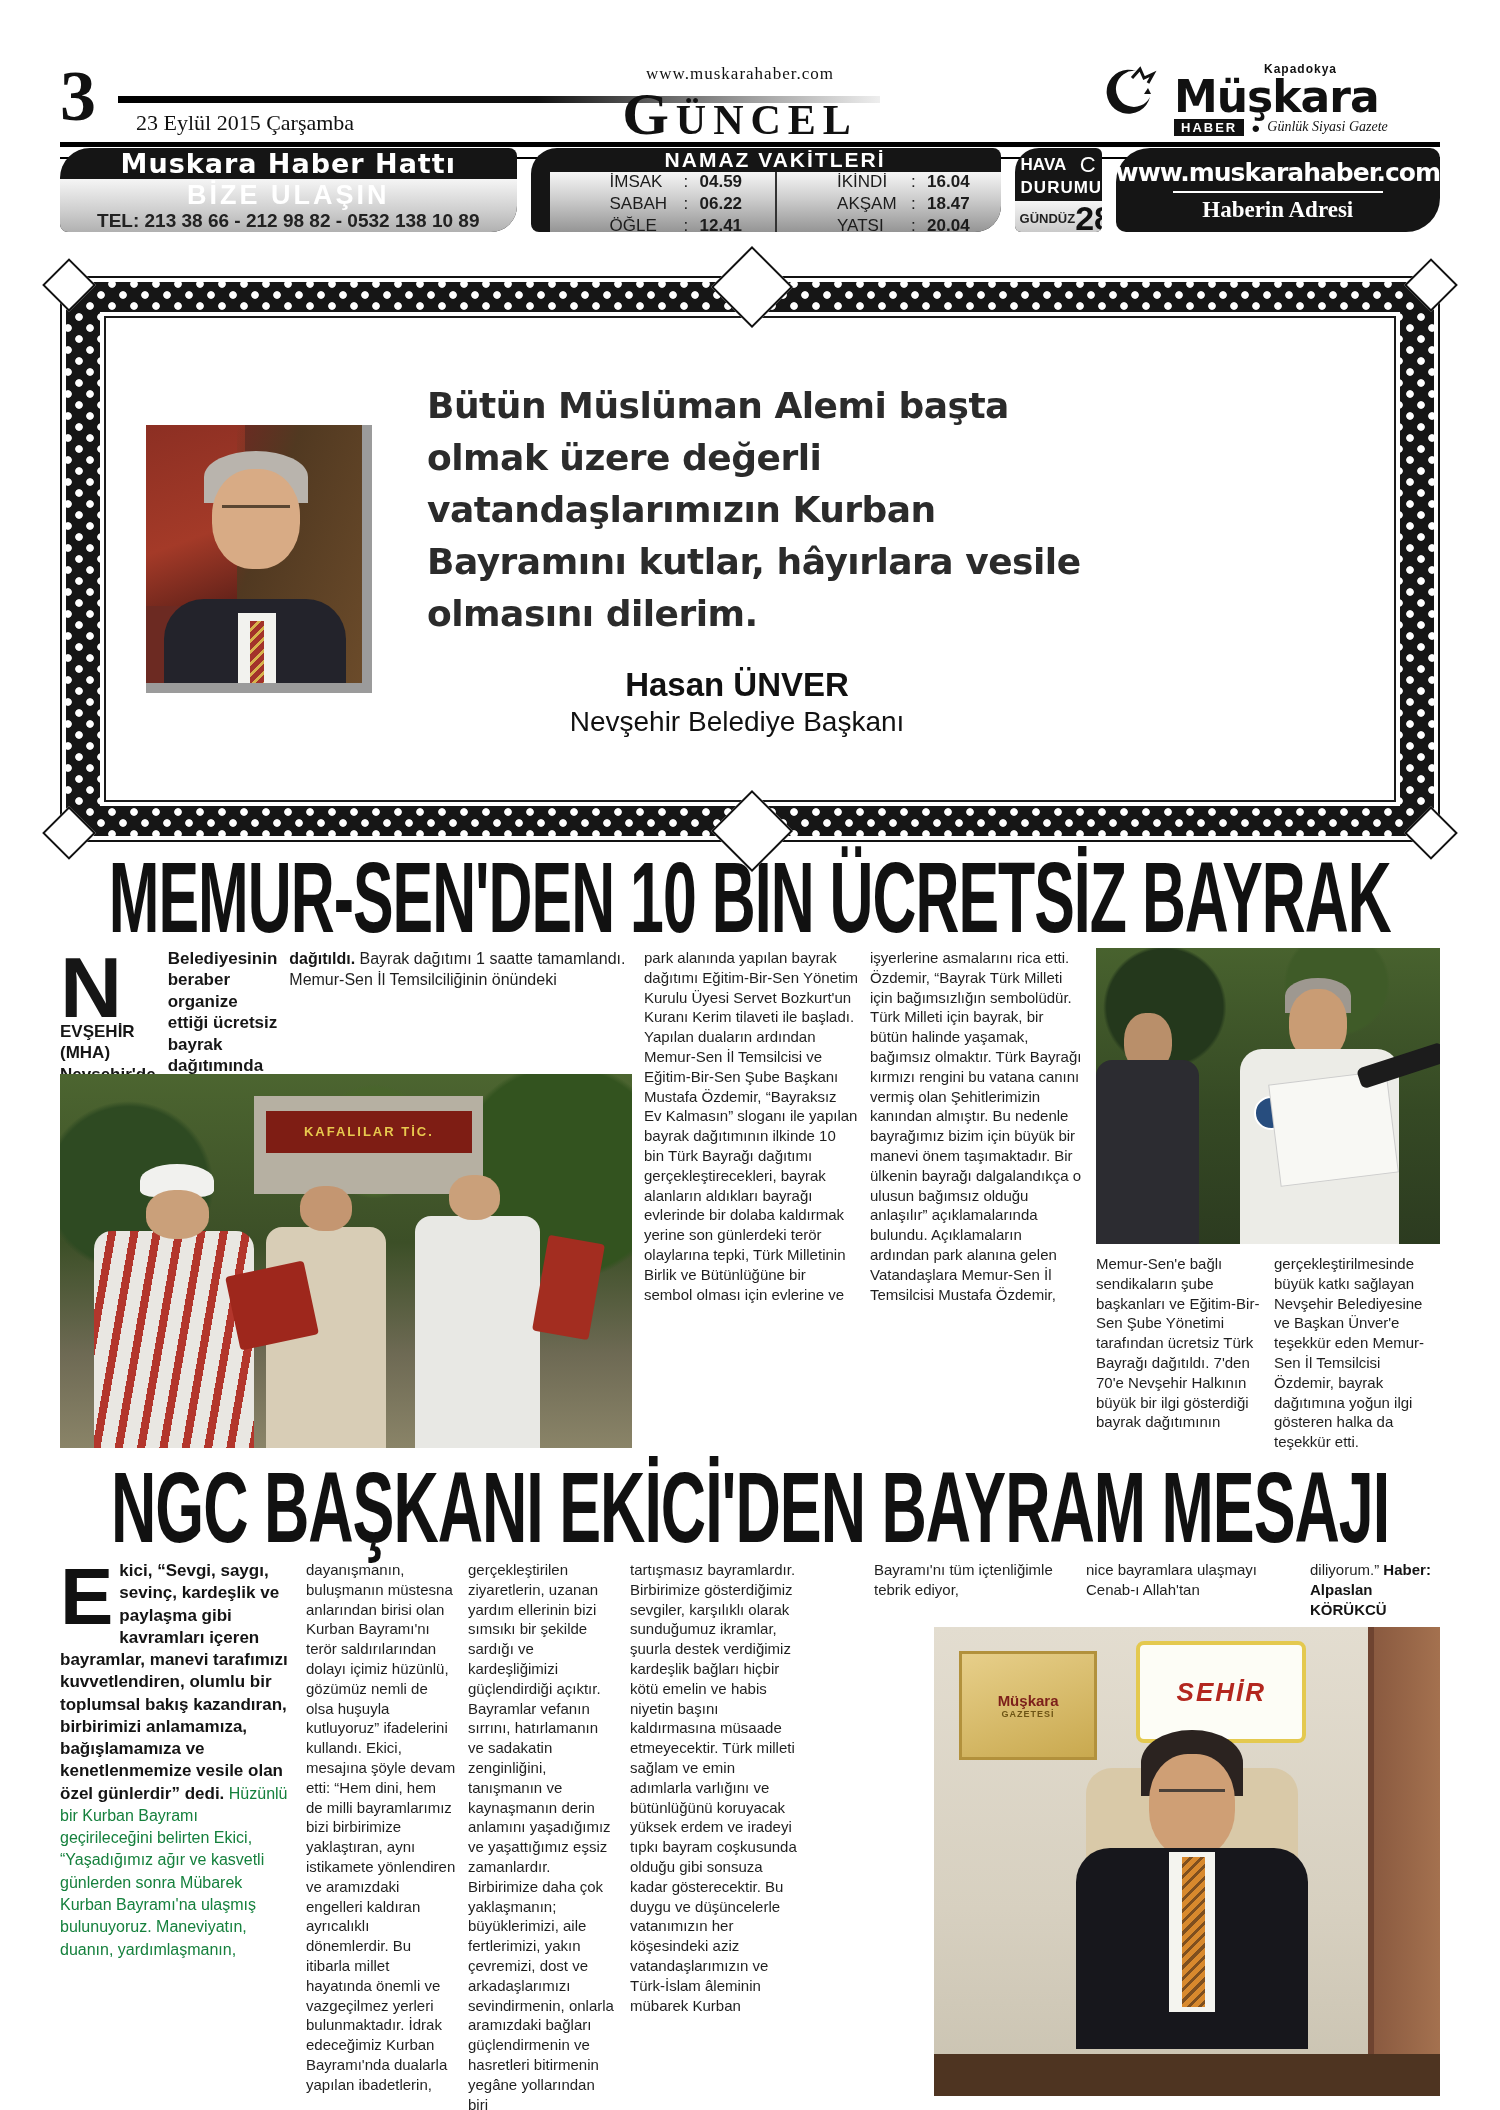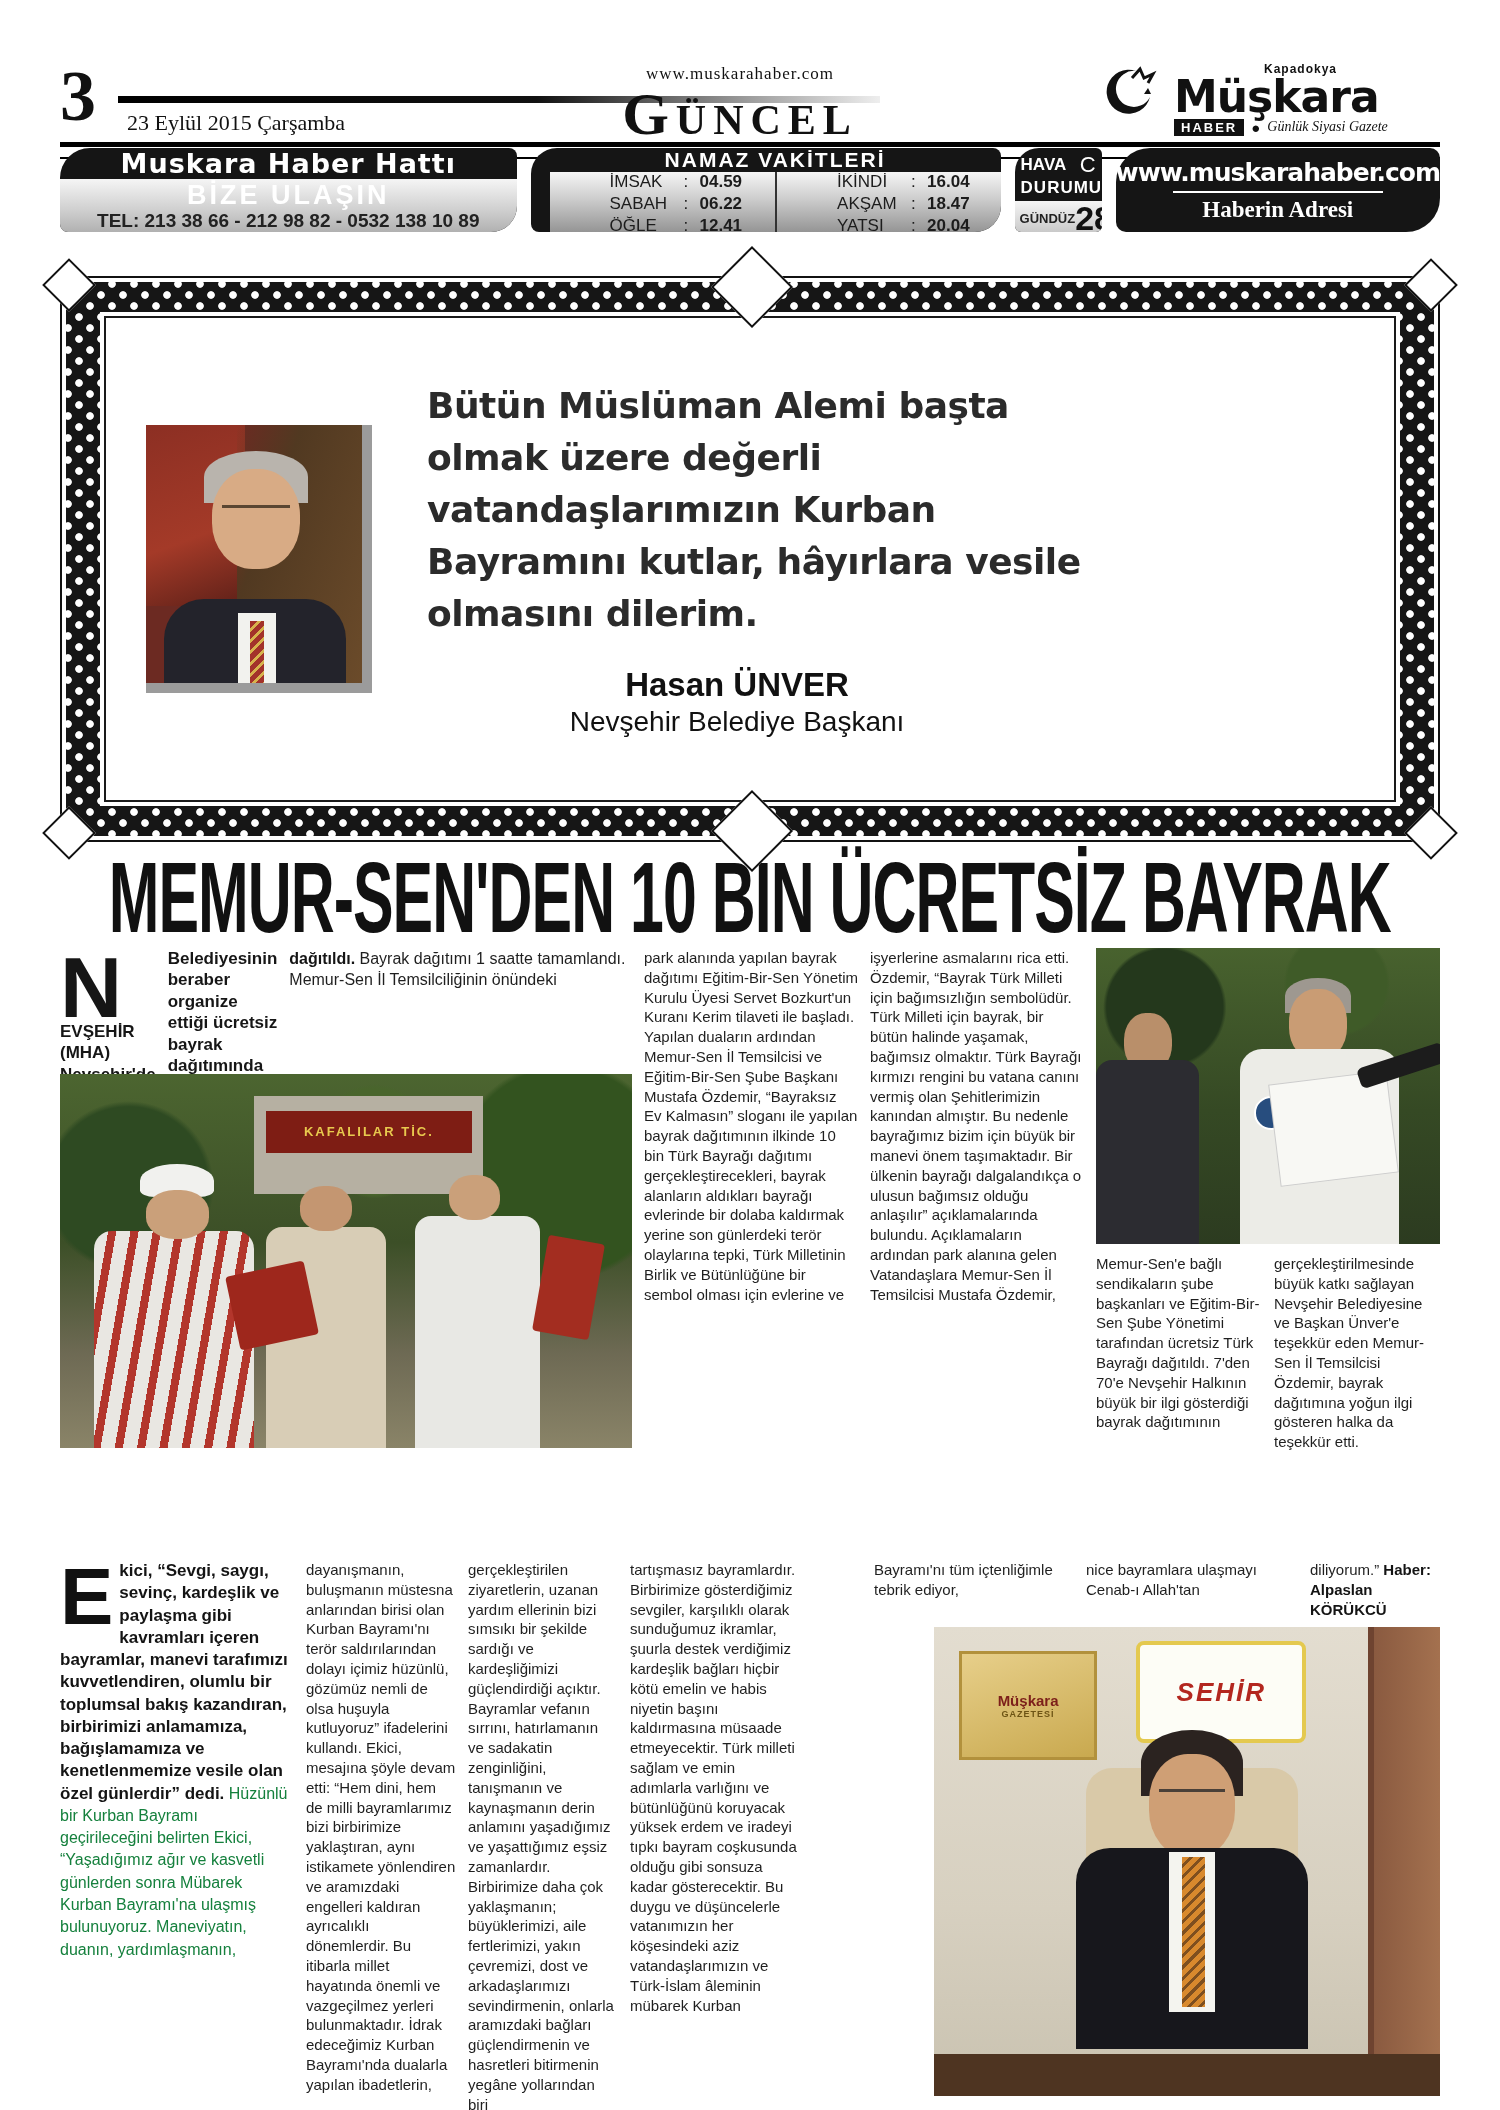--- a/index.html
+++ b/index.html
@@ -5,21 +5,21 @@
   html,body{margin:0;padding:0;background:#e8e8e8;}
   .page{position:relative;width:1500px;height:2110px;background:#fff;margin:0 auto;
         font-family:"Liberation Sans",sans-serif;color:#111;overflow:hidden;}
   .inner{position:absolute;left:60px;right:60px;}
 
   
   .masthead{top:78px;height:62px;}
   .pageno{position:absolute;left:0;top:-18px;font-family:"Liberation Serif",serif;font-weight:bold;font-size:72px;line-height:1;}
   .grad-rule{position:absolute;left:58px;right:560px;top:18px;height:7px;
              background:linear-gradient(to right,#000 0%,#111 55%,#999 82%,#eee 100%);}
-  .mh-date{position:absolute;left:67px;top:32px;font-family:"Liberation Serif",serif;font-size:22px;}
+  .mh-date{position:absolute;left:76px;top:32px;font-family:"Liberation Serif",serif;font-size:22px;}
   .section-wrap{position:absolute;left:470px;width:420px;top:-14px;text-align:center;}
   .section-url{font-family:"Liberation Serif",serif;font-size:17px;letter-spacing:1px;}
   .section{font-family:"Liberation Serif",serif;font-weight:bold;font-size:42px;letter-spacing:7px;line-height:1;}
   .section::first-letter{font-size:60px;}
   .logo{position:absolute;right:0;top:-16px;width:330px;height:76px;}
   .logo-icon{position:absolute;left:-4px;top:2px;}
   .logo-main{position:absolute;left:64px;top:0;}
   .logo-region{display:block;font-size:12px;font-weight:bold;margin-left:90px;letter-spacing:1px;}
   .logo-name{display:block;font-size:44px;font-weight:900;letter-spacing:-1px;line-height:0.95;font-family:"DejaVu Sans",sans-serif;}
   .logo-sub{display:flex;align-items:center;gap:7px;margin-top:1px;}
@@ -369,20 +369,23 @@
         <div class="p2-paper"></div>
         <div class="p2-mic"></div>
       </div>
       <div class="a1-rcols">
         <div class="a-col">Memur-Sen'e bağlı sendikaların şube başkanları ve Eğitim-Bir-Sen Şube Yönetimi tarafından ücretsiz Türk Bayrağı dağıtıldı. 7'den 70'e Nevşehir Halkının büyük bir ilgi gösterdiği bayrak dağıtımının</div>
         <div class="a-col">gerçekleştirilmesinde büyük katkı sağlayan Nevşehir Belediyesine ve Başkan Ünver'e teşekkür eden Memur-Sen İl Temsilcisi Özdemir, bayrak dağıtımına yoğun ilgi gösteren halka da teşekkür etti.</div>
       </div>
     </div>
   </div>
 
+  <div class="inner h1wrap hl2">
+    <span class="h1txt" style="transform:scale(0.98,1.55);">NGC BAŞKANI EKİCİ'DEN BAYRAM MESAJI</span>
+  </div>
 
   <div class="inner art2">
     <div class="a2-col1">
       <span class="dropcap" style="font-size:80px;">E</span><b>kici, “Sevgi, saygı, sevinç, kardeşlik ve paylaşma gibi kavramları içeren bayramlar, manevi tarafımızı kuvvetlendiren, olumlu bir toplumsal bakış kazandıran, birbirimizi anlamamıza, bağışlamamıza ve kenetlenmemize vesile olan özel günlerdir” dedi.</b><span class="rest"> Hüzünlü bir Kurban Bayramı geçirileceğini belirten Ekici, “Yaşadığımız ağır ve kasvetli günlerden sonra Mübarek Kurban Bayramı'na ulaşmış bulunuyoruz. Maneviyatın, duanın, yardımlaşmanın,</span>
     </div>
     <div class="a-col a2-col2">dayanışmanın, buluşmanın müstesna anlarından birisi olan Kurban Bayramı'nı terör saldırılarından dolayı içimiz hüzünlü, gözümüz nemli de olsa huşuyla kutluyoruz” ifadelerini kullandı. Ekici, mesajına şöyle devam etti: “Hem dini, hem de milli bayramlarımız bizi birbirimize yaklaştıran, aynı istikamete yönlendiren ve aramızdaki engelleri kaldıran ayrıcalıklı dönemlerdir. Bu itibarla millet hayatında önemli ve vazgeçilmez yerleri bulunmaktadır. İdrak edeceğimiz Kurban Bayramı'nda dualarla yapılan ibadetlerin,</div>
     <div class="a-col a2-col3">gerçekleştirilen ziyaretlerin, uzanan yardım ellerinin bizi sımsıkı bir şekilde sardığı ve kardeşliğimizi güçlendirdiği açıktır. Bayramlar vefanın sırrını, hatırlamanın ve sadakatin zenginliğini, tanışmanın ve kaynaşmanın derin anlamını yaşadığımız ve yaşattığımız eşsiz zamanlardır. Birbirimize daha çok yaklaşmanın; büyüklerimizi, aile fertlerimizi, yakın çevremizi, dost ve arkadaşlarımızı sevindirmenin, onlarla aramızdaki bağları güçlendirmenin ve hasretleri bitirmenin yegâne yollarından biri</div>
     <div class="a-col a2-col4">tartışmasız bayramlardır. Birbirimize gösterdiğimiz sevgiler, karşılıklı olarak sunduğumuz ikramlar, şuurla destek verdiğimiz kardeşlik bağları hiçbir kötü emelin ve habis niyetin başını kaldırmasına müsaade etmeyecektir. Türk milleti sağlam ve emin adımlarla varlığını ve bütünlüğünü koruyacak yüksek erdem ve iradeyi tıpkı bayram coşkusunda olduğu gibi sonsuza kadar gösterecektir. Bu duygu ve düşüncelerle vatanımızın her köşesindeki aziz vatandaşlarımızın ve Türk-İslam âleminin mübarek Kurban</div>
     <div class="a2-right">
       <div class="a2-strip">

